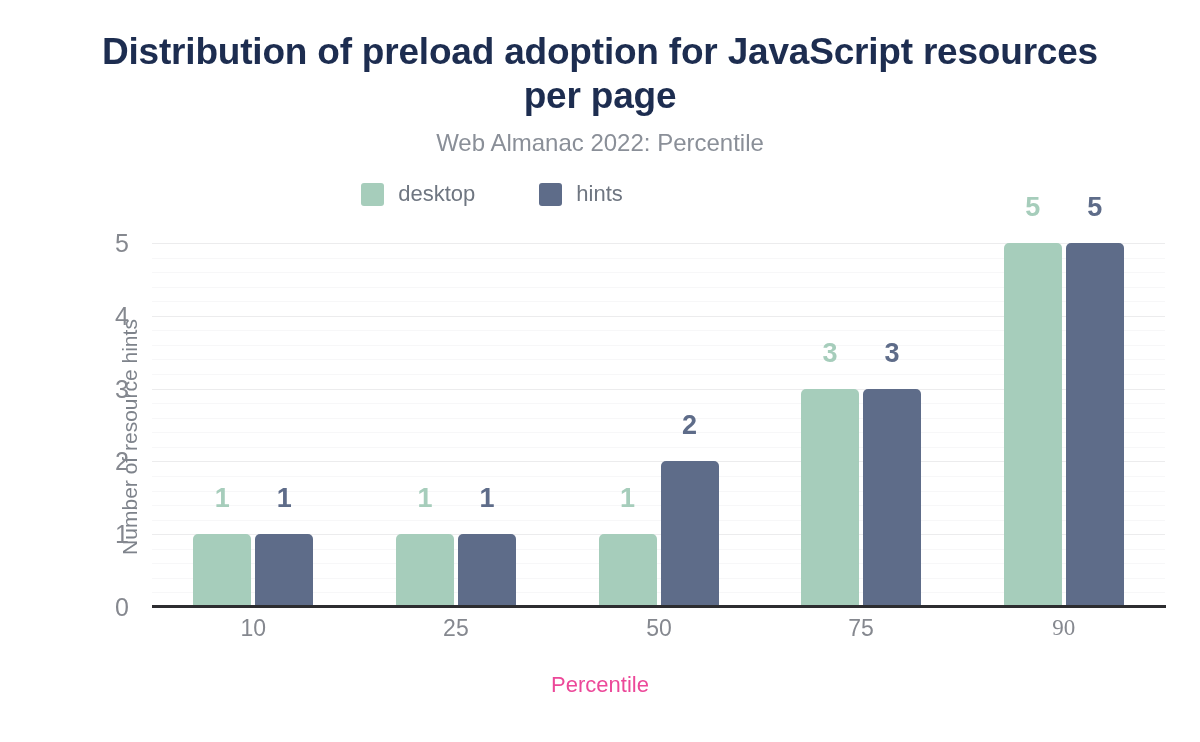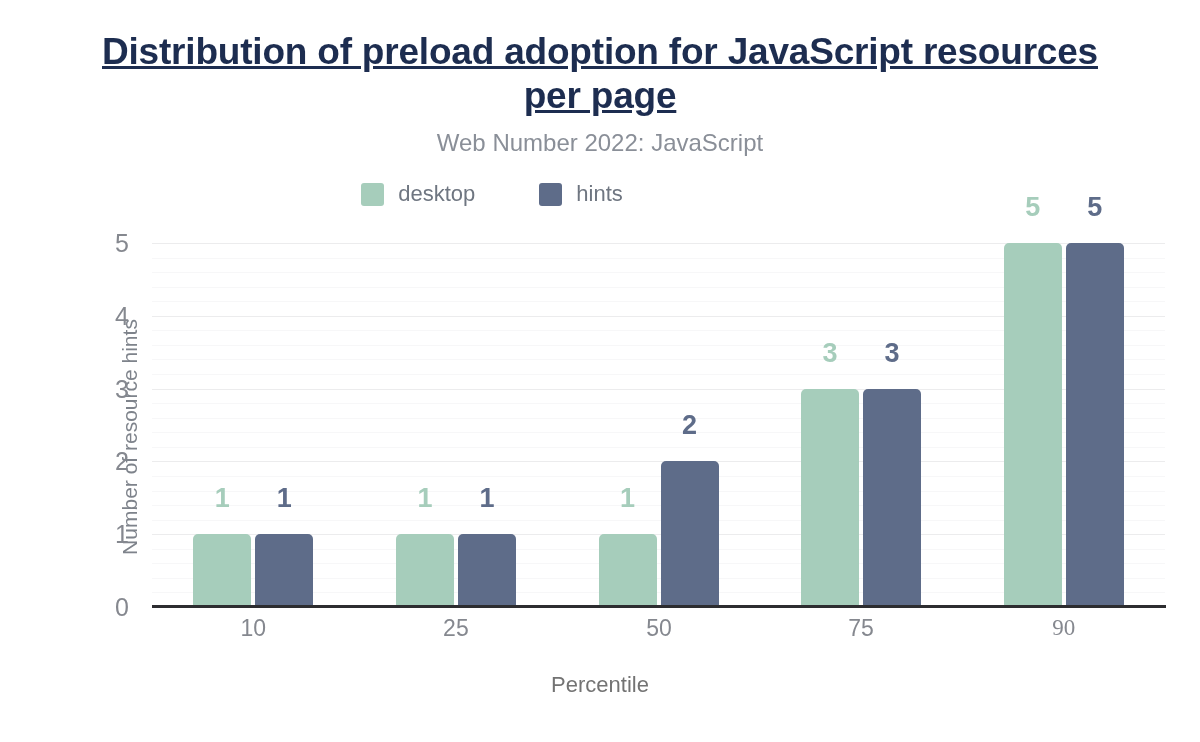--- a/index.html
+++ b/index.html
@@ -27,21 +27,20 @@
     position: absolute;
     left: 80px;
     top: 30px;
     width: 1040px;
     text-align: center;
     font-size: 37px;
     font-weight: bold;
     line-height: 1.18;
     color: #1d2d50;
     letter-spacing: -0.2px;
-    text-decoration: underline;
   }
   .chart-subtitle {
     position: absolute;
     left: 80px;
     top: 129px;
     width: 1040px;
     text-align: center;
     font-size: 24px;
     color: #8a8f98;
     font-weight: 400;
@@ -141,21 +140,21 @@
     color: #85888f;
     transform: translateX(-50%);
   }
   .x-axis-title {
     position: absolute;
     left: 0;
     top: 672px;
     width: 1200px;
     text-align: center;
     font-size: 22px;
-    color: #737373;
+    color: #ec4899;
   }
 
   
   .bar {
     position: absolute;
     bottom: 0;
     border-radius: 5px 5px 0 0;
   }
   .bar-label {
     position: absolute;
@@ -165,21 +164,21 @@
     font-weight: bold;
     transform: translateX(-50%);
   }
 </style>
 </head>
 <body>
 
 <div id="chart-root">
 
   <div class="chart-title">Distribution of preload adoption for JavaScript resources per page</div>
-  <div class="chart-subtitle">Web Number 2022: JavaScript</div>
+  <div class="chart-subtitle">Web Almanac 2022: Percentile</div>
 
   <div class="legend" id="legend">
       <div class="legend-item">
         <span class="legend-swatch" style="background: rgb(166, 205, 187);"></span>
         <span class="legend-label">desktop</span>
       </div>
       <div class="legend-item">
         <span class="legend-swatch" style="background: rgb(94, 108, 137);"></span>
         <span class="legend-label">hints</span>
       </div>

